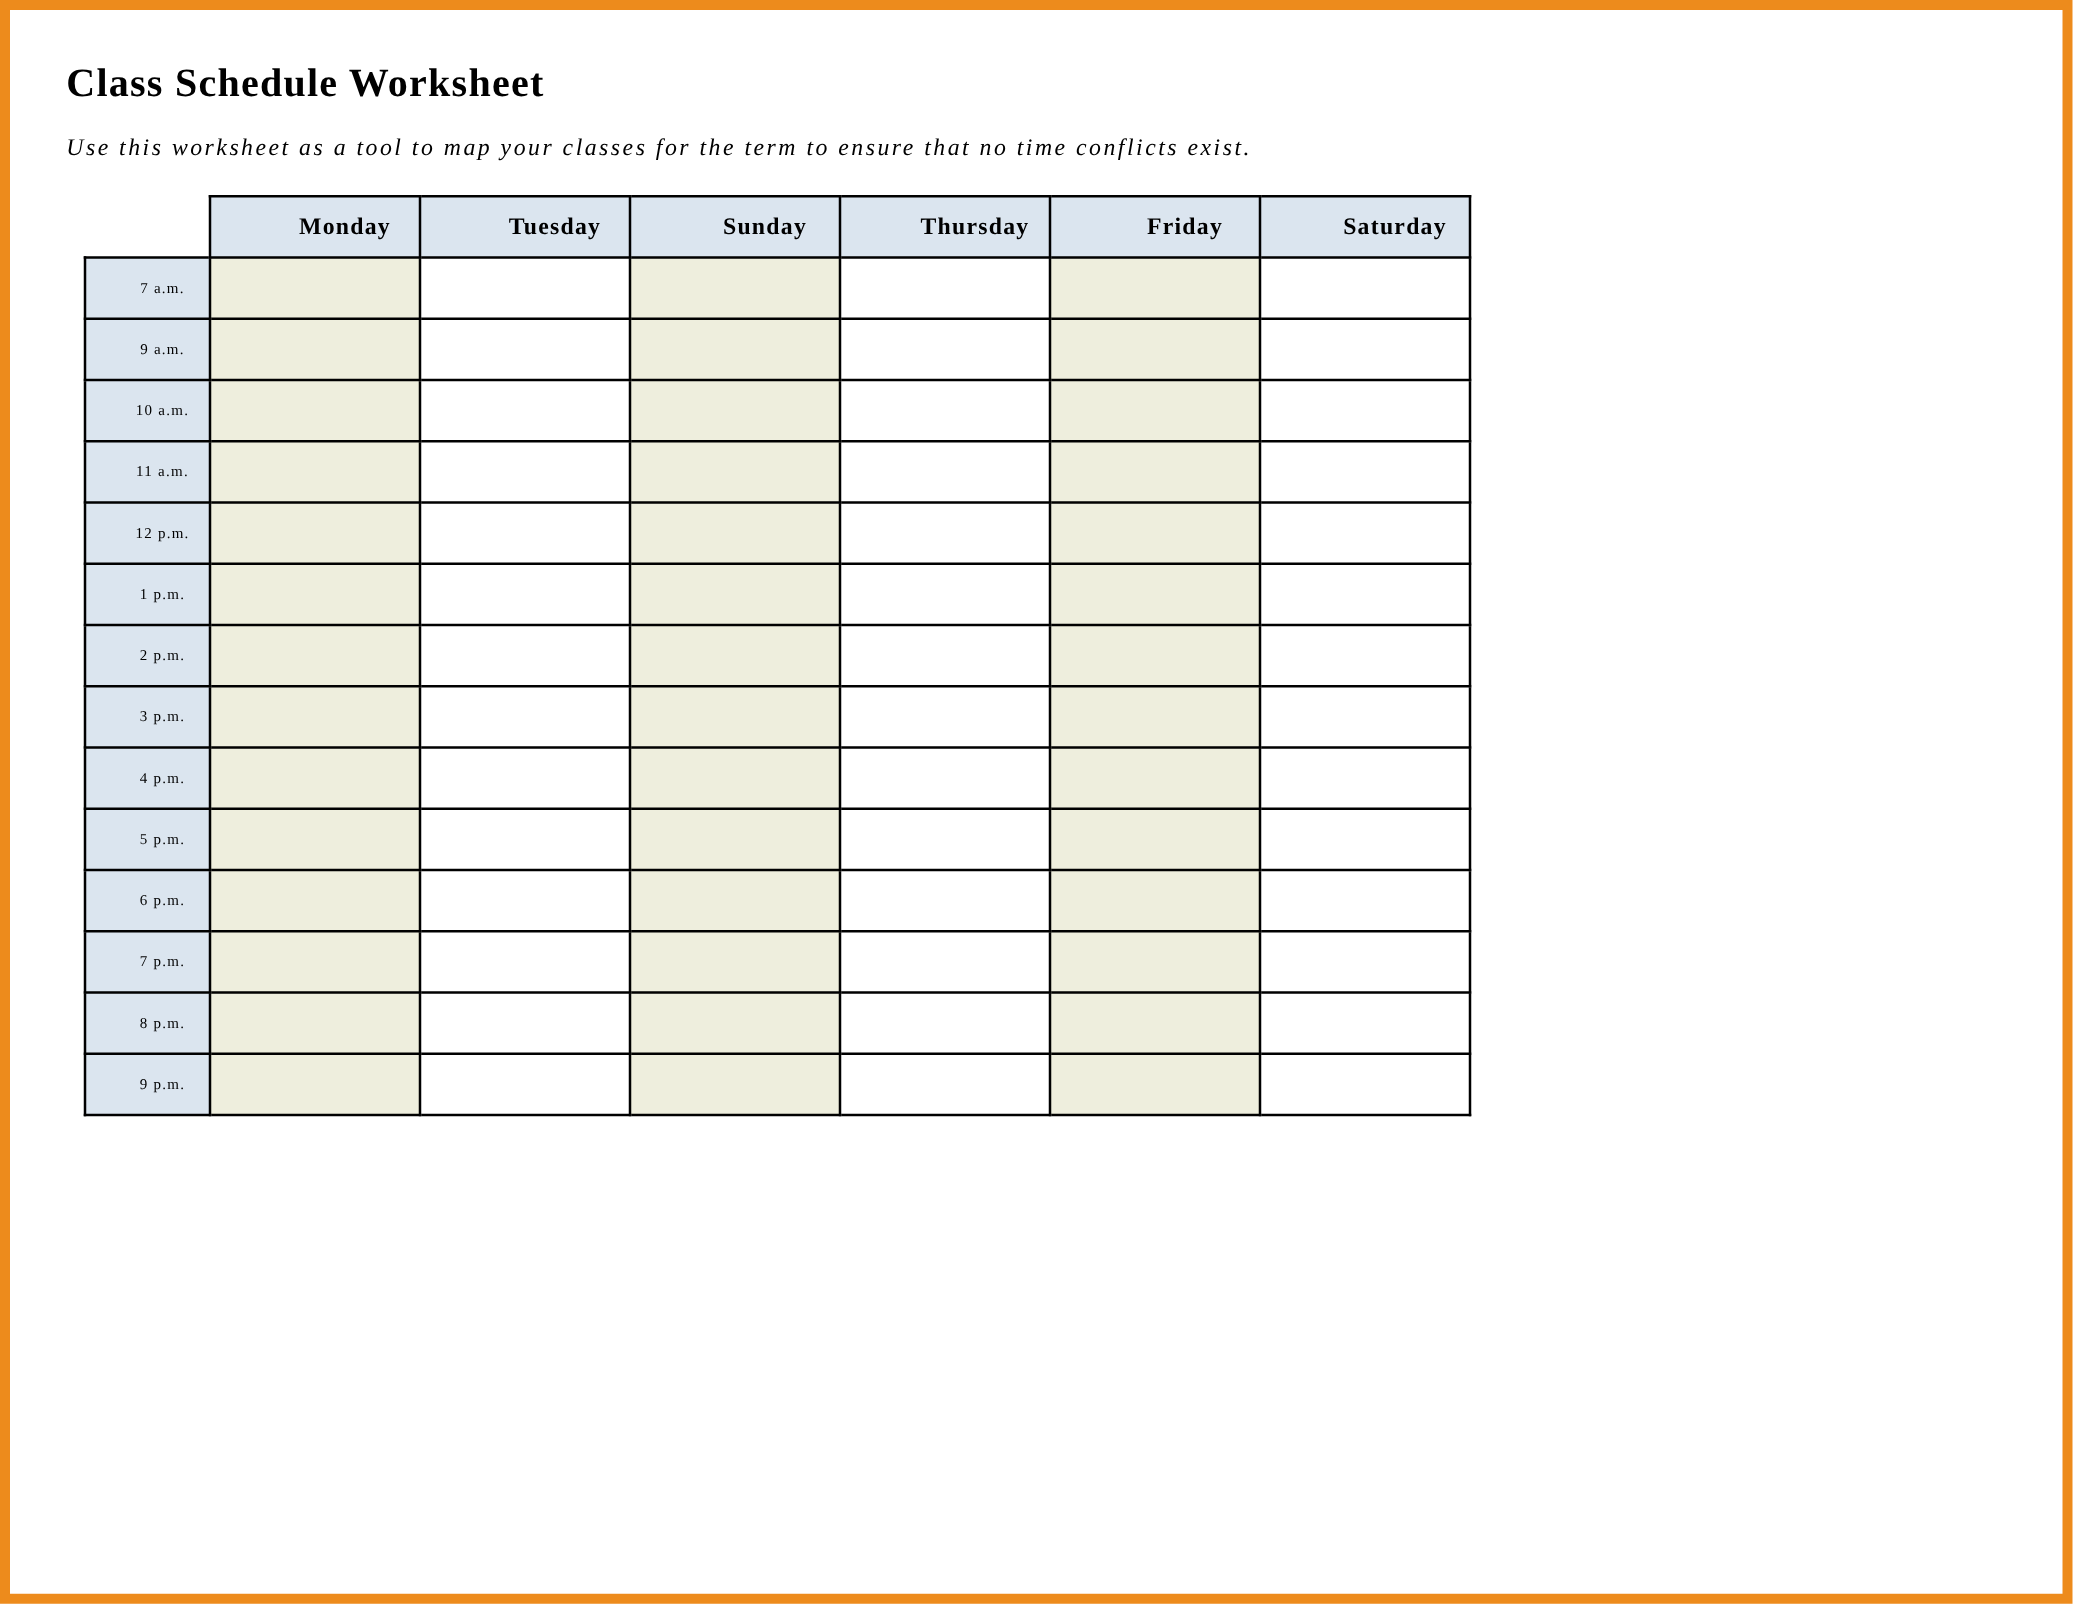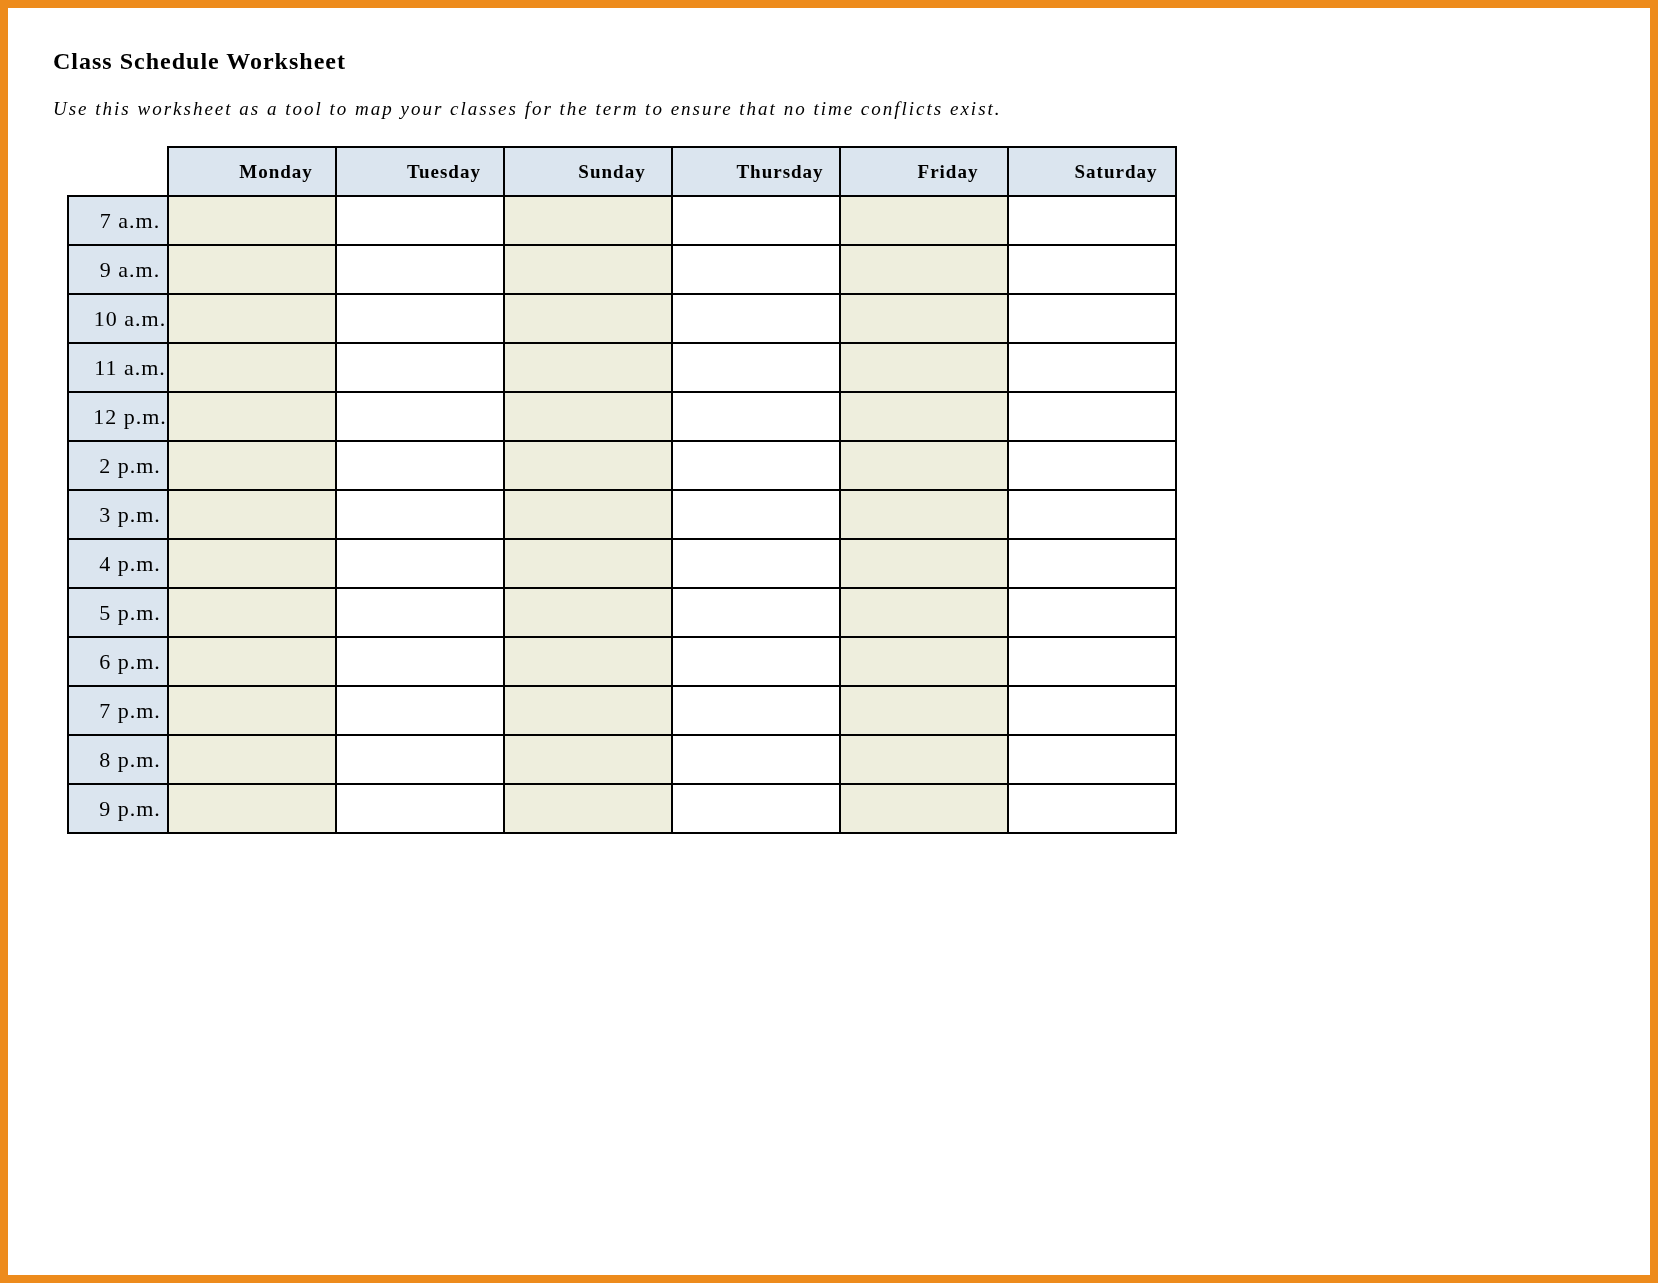--- a/index.html
+++ b/index.html
@@ -11,21 +11,21 @@
       background: #ffffff;
       border: 8px solid #ed8b1c;
       width: 1658px;
       height: 1283px;
       font-family: "Times New Roman", Times, serif;
       color: #000;
       padding: 40px 45px;
     }
     .title {
       font-weight: bold;
-      font-size: 24px;
+      font-size: 32px;
       letter-spacing: 1px;
       margin-bottom: 2px;
     }
     .subtitle {
       font-style: italic;
       font-size: 19px;
       letter-spacing: 2px;
       margin-bottom: 26px;
       margin-top: 23px;
     }
@@ -48,21 +48,21 @@
       padding-left: 48px;
     }
     th.corner {
       border: none;
       width: 100px;
     }
     td.time-cell {
       background: #dbe5ef;
       width: 100px;
       letter-spacing: 1px;
-      font-size: 22px;
+      font-size: 12px;
       padding-left: 24px;
     }
     td.slot {
       width: 168px;
     }
     td.alt {
       background: #eeeedd;
     }
   </style>
 </head>
@@ -123,20 +123,29 @@
       <tr>
         <td class="time-cell">12 p.m.</td>
         <td class="slot alt"></td>
         <td class="slot"></td>
         <td class="slot alt"></td>
         <td class="slot"></td>
         <td class="slot alt"></td>
         <td class="slot"></td>
       </tr>
       <tr>
+        <td class="time-cell">1 p.m.</td>
+        <td class="slot alt"></td>
+        <td class="slot"></td>
+        <td class="slot alt"></td>
+        <td class="slot"></td>
+        <td class="slot alt"></td>
+        <td class="slot"></td>
+      </tr>
+      <tr>
         <td class="time-cell">2 p.m.</td>
         <td class="slot alt"></td>
         <td class="slot"></td>
         <td class="slot alt"></td>
         <td class="slot"></td>
         <td class="slot alt"></td>
         <td class="slot"></td>
       </tr>
       <tr>
         <td class="time-cell">3 p.m.</td>

